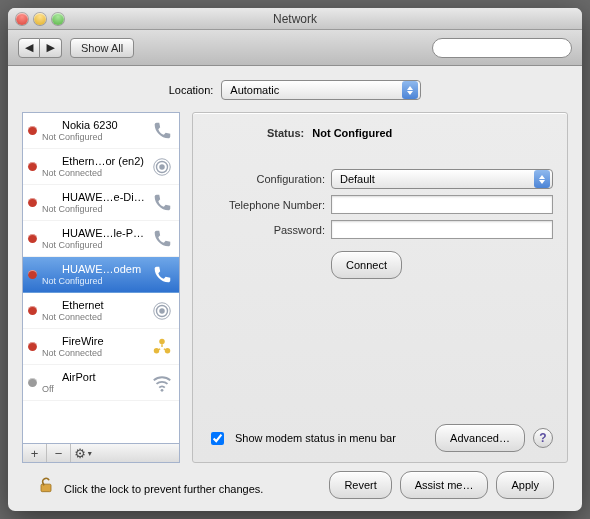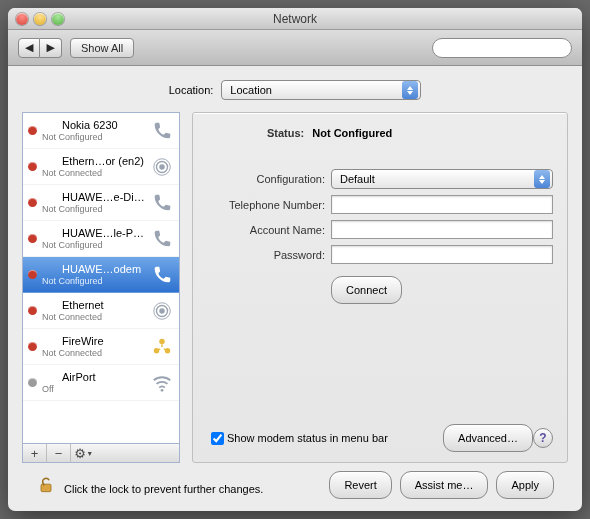--- a/index.html
+++ b/index.html
@@ -176,21 +176,21 @@
   .frow input[type=text], .frow input[type=password] {
     flex:1; height:19px; border:1px solid #9a9a9a; border-radius:0;
     padding:0 4px; font-size:11px; background:#fff;
     box-shadow: inset 0 1px 2px rgba(0,0,0,0.15);
   }
   .frow .popup { flex:1; min-width:auto; }
 
   .connectrow { display:flex; justify-content:flex-start; padding-left:124px; margin-top:6px;}
 
   .detail-footer {
-    margin-top:auto; display:flex; align-items:center; 
+    margin-top:auto; display:flex; align-items:center; gap:8px;
   }
   .checkbox { width:13px; height:13px; }
 
   .bottombar {
     display:flex; align-items:center; gap:8px;
     padding: 8px 14px 0 14px;
   }
   .lockicon { width:20px; height:20px; }
   .lockrow { display:flex; align-items:flex-end; gap:8px; flex:1; }
 
@@ -244,21 +244,21 @@
         </svg>
       <input type="text" placeholder="" style="">
     </div>
   </div>
 
   <div class="content">
 
     <div class="location-row">
       <span>Location:</span>
       <div class="popup" style="width:200px">
-        <span class="pv">Location</span>
+        <span class="pv">Automatic</span>
         <span class="arrows">
             <span class="tri up"></span>
             <span class="tri down"></span>
           </span>
       </div>
     </div>
 
     <div class="mainrow">
 
       <div class="sidepanel">
@@ -396,24 +396,20 @@
                   <span class="tri up"></span>
                   <span class="tri down"></span>
                 </span>
             </div>
           </div>
           <div class="frow">
             <span class="flab">Telephone Number:</span>
             <input type="text" value="" style="">
           </div>
           <div class="frow">
-            <span class="flab">Account Name:</span>
-            <input type="text" value="" style="">
-          </div>
-          <div class="frow">
             <span class="flab">Password:</span>
             <input type="password" value="" style="">
           </div>
           <div class="connectrow">
             <div class="pushbtn">Connect</div>
           </div>
         </div>
 
         <div class="detail-footer">
           <input type="checkbox" class="checkbox" id="showmodem" checked="" style="">

